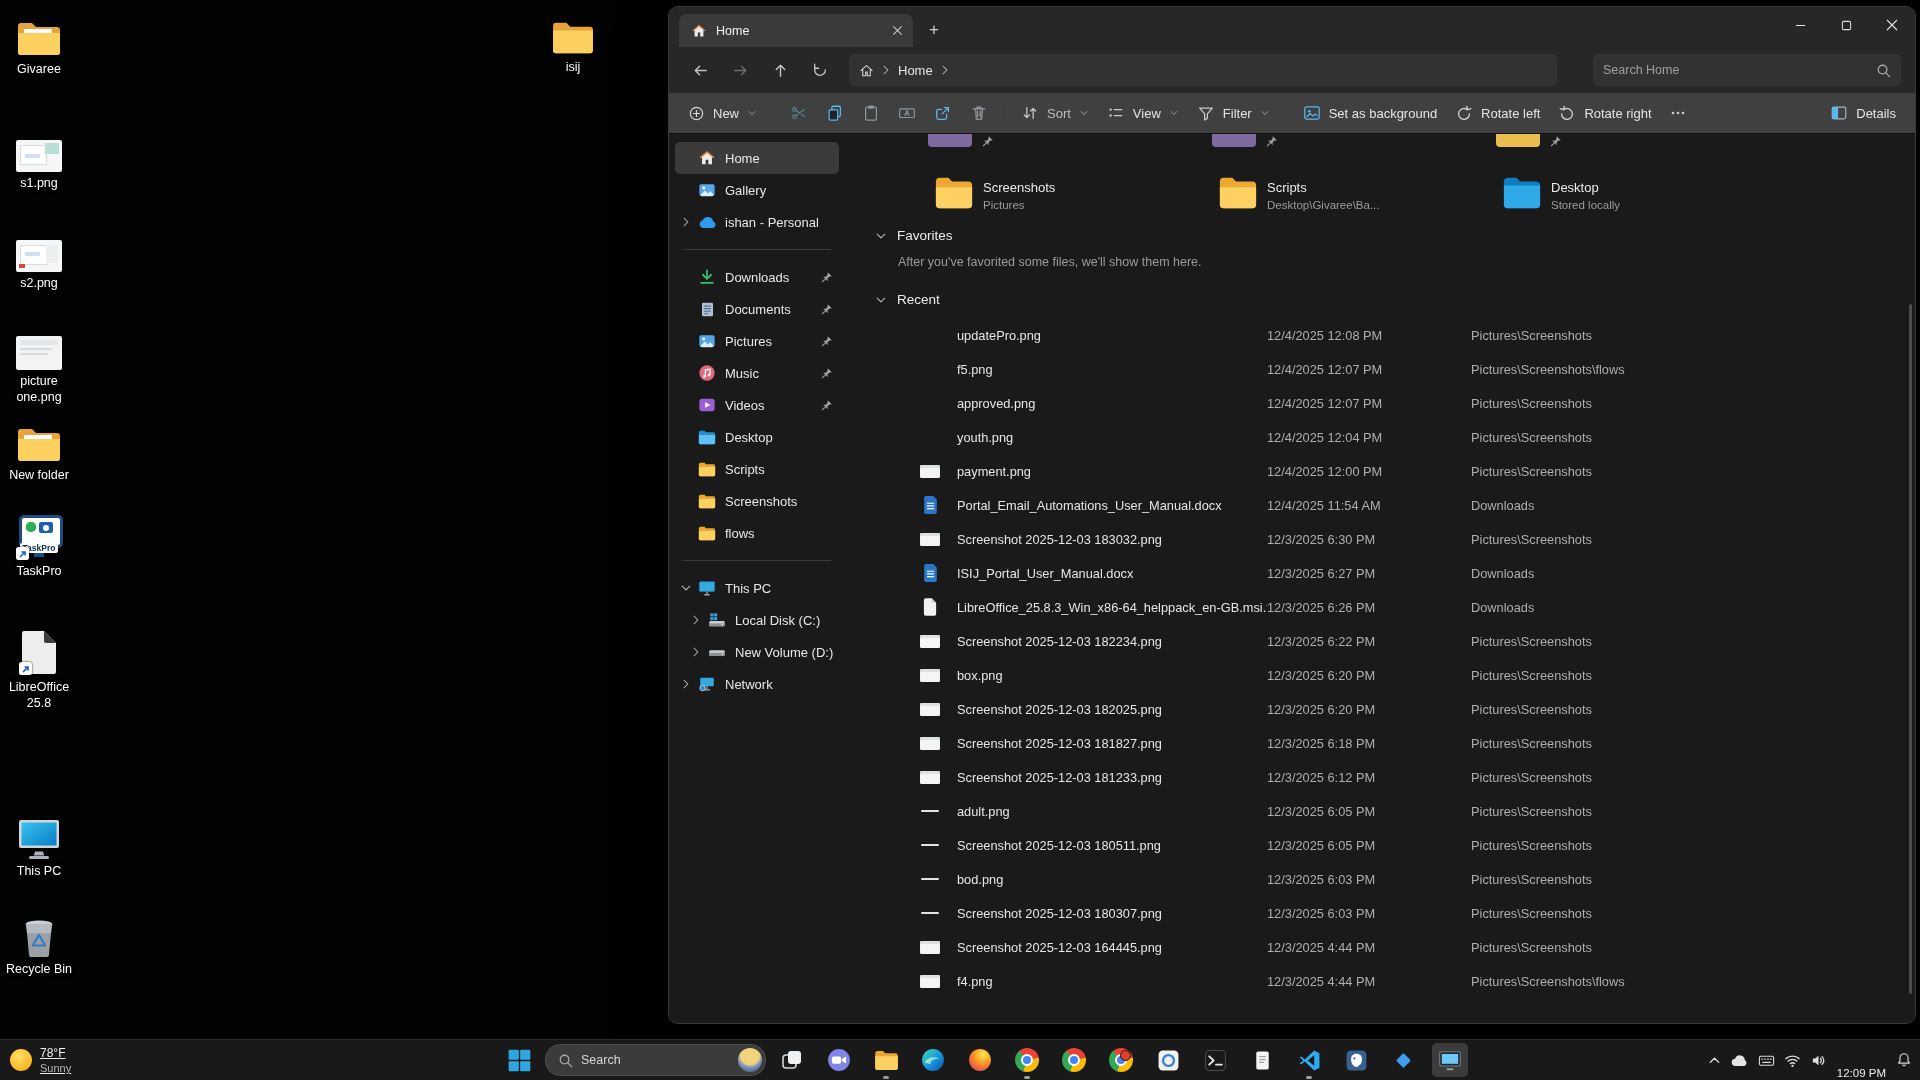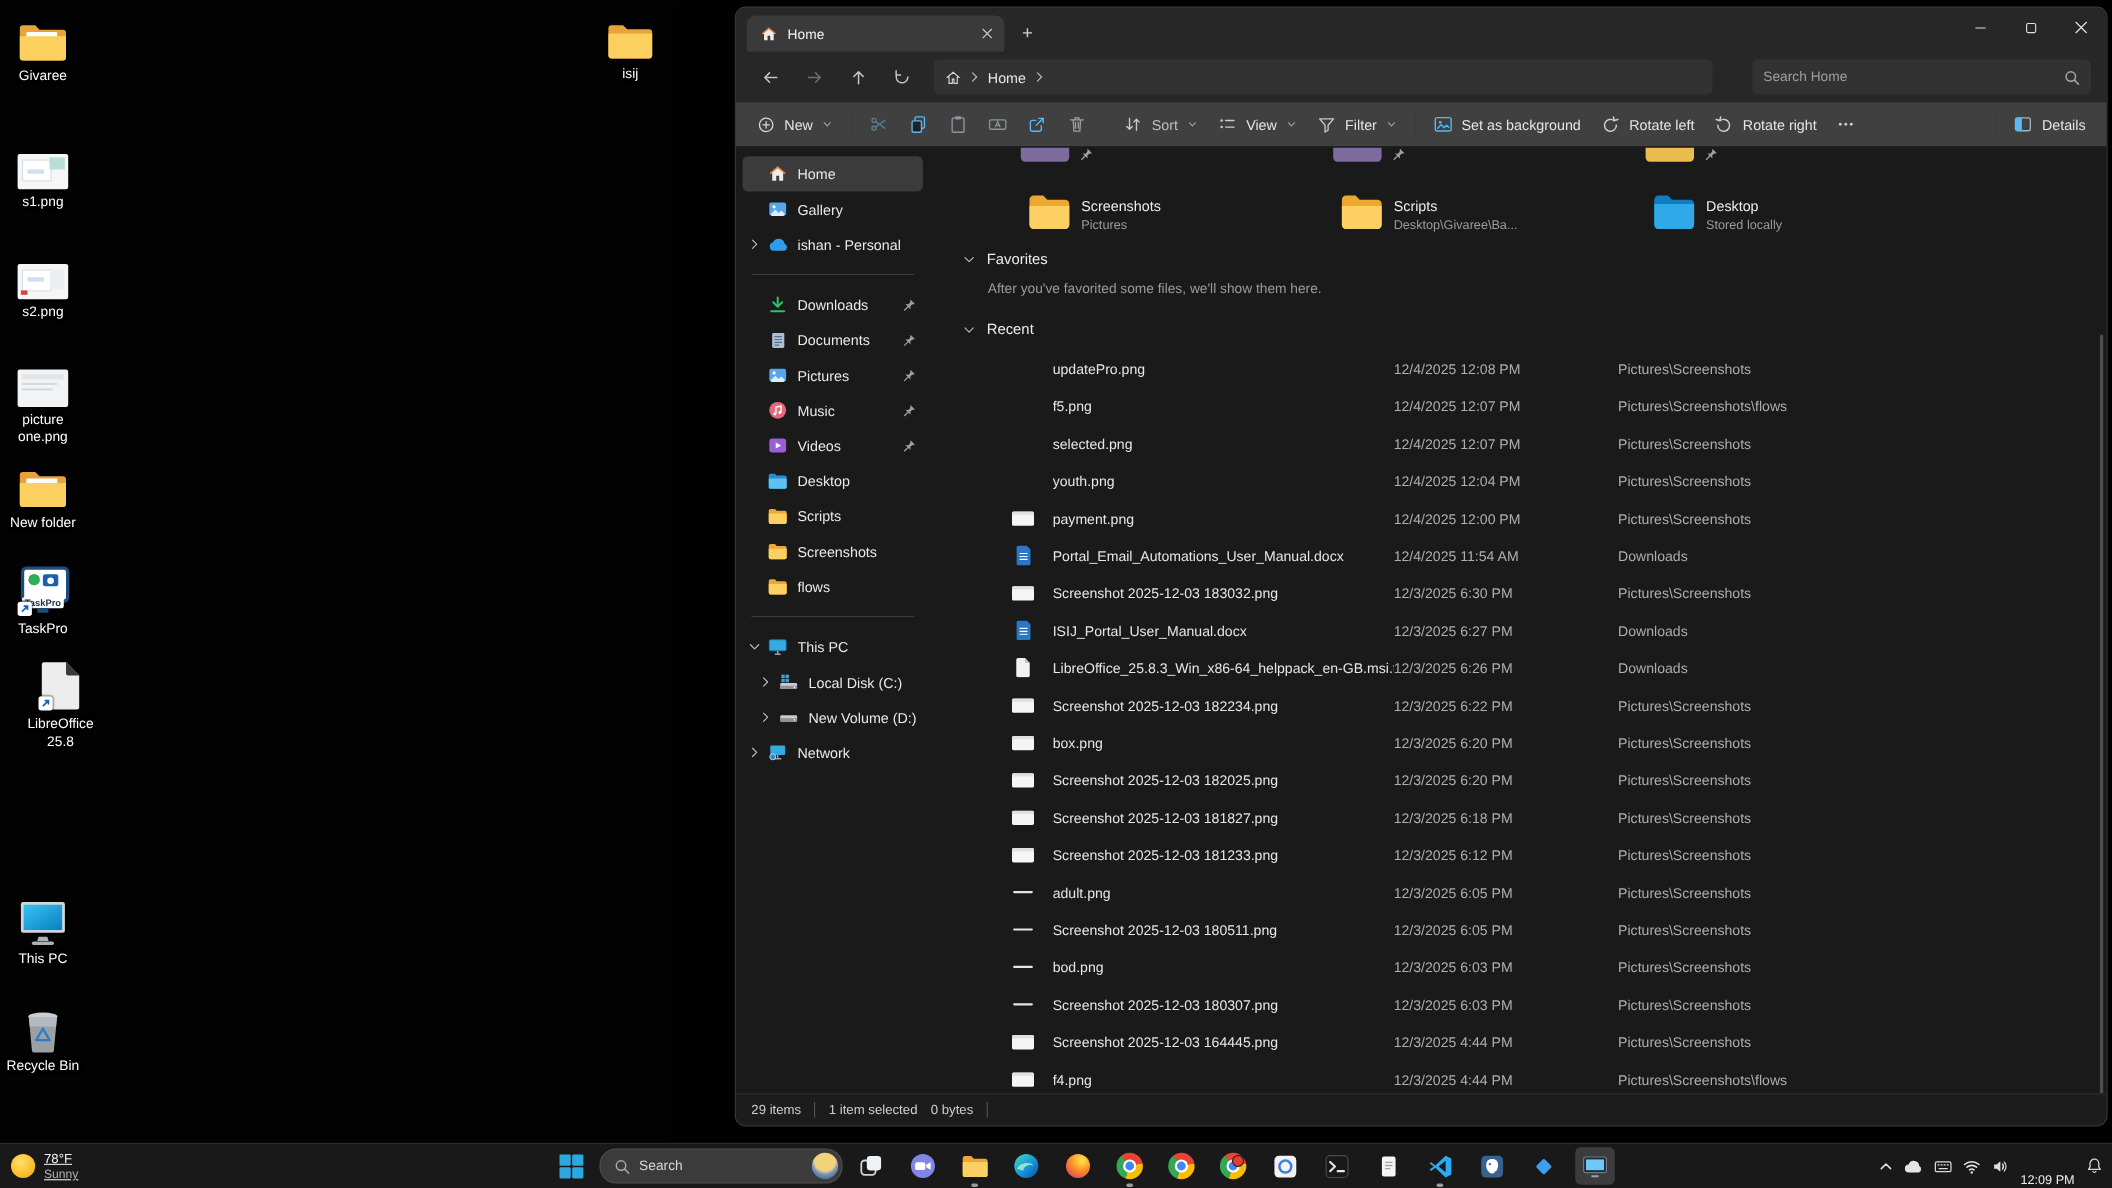--- a/index.html
+++ b/index.html
@@ -160,21 +160,21 @@
             <span style="position:absolute;left:28px;top:11px;width:6px;height:6px;border-radius:50%;background:#fff"></span>
             <span style="position:absolute;left:0;right:0;top:29px;font-size:8.5px;font-weight:bold;color:#10304e;background:#fff;width:38px;margin:0 auto;border-radius:2px">TaskPro</span>
             <span style="position:absolute;left:19px;top:39px;width:10px;height:4px;background:#1d4d80"></span>
             <span style="position:absolute;left:1px;bottom:0;width:13px;height:13px;background:#fff;border-radius:2.5px;box-shadow:0 0 2px #000"><svg width="13" height="13" viewBox="0 0 13 13">
                 <path d="M4 9l5-5M5.5 4H9v3.5" stroke="#1b62c4" stroke-width="1.6" fill="none"></path>
               </svg></span>
           </span>
         </div>
         <div class="lbl">TaskPro</div>
       </div>
-      <div class="dicon" style="left: 0px; top: 599px; margin-left: 16px;">
+      <div class="dicon" style="left: 0px; top: 628px;">
         <div class="ig">
           <span style="position:relative;display:inline-block;width:40px;height:46px"><svg width="40" height="46" viewBox="0 0 40 46">
               <path d="M5 1h20l12 12v29a2 2 0 01-2 2H5a2 2 0 01-2-2V3a2 2 0 012-2z" fill="#ededed"></path>
               <path d="M25 1l12 12H27a2 2 0 01-2-2z" fill="#3a3a3a"></path>
             </svg><span style="position:absolute;left:0;bottom:1px;width:13px;height:13px;background:#fff;border-radius:2.5px;box-shadow:0 0 2px #000"><svg width="13" height="13" viewBox="0 0 13 13">
                 <path d="M4 9l5-5M5.5 4H9v3.5" stroke="#1b62c4" stroke-width="1.6" fill="none"></path>
               </svg></span></span>
         </div>
         <div class="lbl">LibreOffice 25.8</div>
       </div>
@@ -704,21 +704,21 @@
               <span class="fpath">Pictures\Screenshots</span>
             </div>
             <div class="frow">
               <span class="fic"></span>
               <span class="fname">f5.png</span>
               <span class="fdate">12/4/2025 12:07 PM</span>
               <span class="fpath">Pictures\Screenshots\flows</span>
             </div>
             <div class="frow">
               <span class="fic"></span>
-              <span class="fname">selected.png</span>
+              <span class="fname">approved.png</span>
               <span class="fdate">12/4/2025 12:07 PM</span>
               <span class="fpath">Pictures\Screenshots</span>
             </div>
             <div class="frow">
               <span class="fic"></span>
               <span class="fname">youth.png</span>
               <span class="fdate">12/4/2025 12:04 PM</span>
               <span class="fpath">Pictures\Screenshots</span>
             </div>
             <div class="frow">
@@ -901,27 +901,20 @@
                 <path d="M1 4h19v10a2 2 0 01-2 2H3a2 2 0 01-2-2z" fill="#2fa9e8"></path>
               </svg></span>
             <span class="qtx">
               <div class="qname">Desktop</div>
               <div class="qdet">Stored locally</div>
             </span>
           </div>
         </div>
     </div>
 
-    <div class="statusbar">
-      <span>29 items</span>
-      <span class="stsep"></span>
-      <span>1 item selected</span>
-      <span>0 bytes</span>
-      <span class="stsep"></span>
-    </div>
   </div>
 
   <div id="taskbar">
     <div class="weather">
       <span class="sun"></span>
       <span>
         <div class="wt1">78°F</div>
         <div class="wt2">Sunny</div>
       </span>
     </div>

